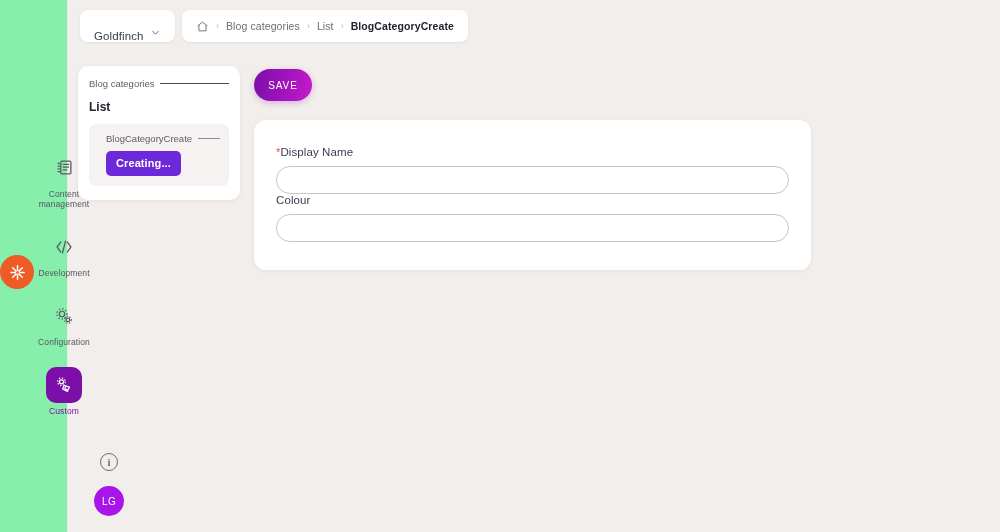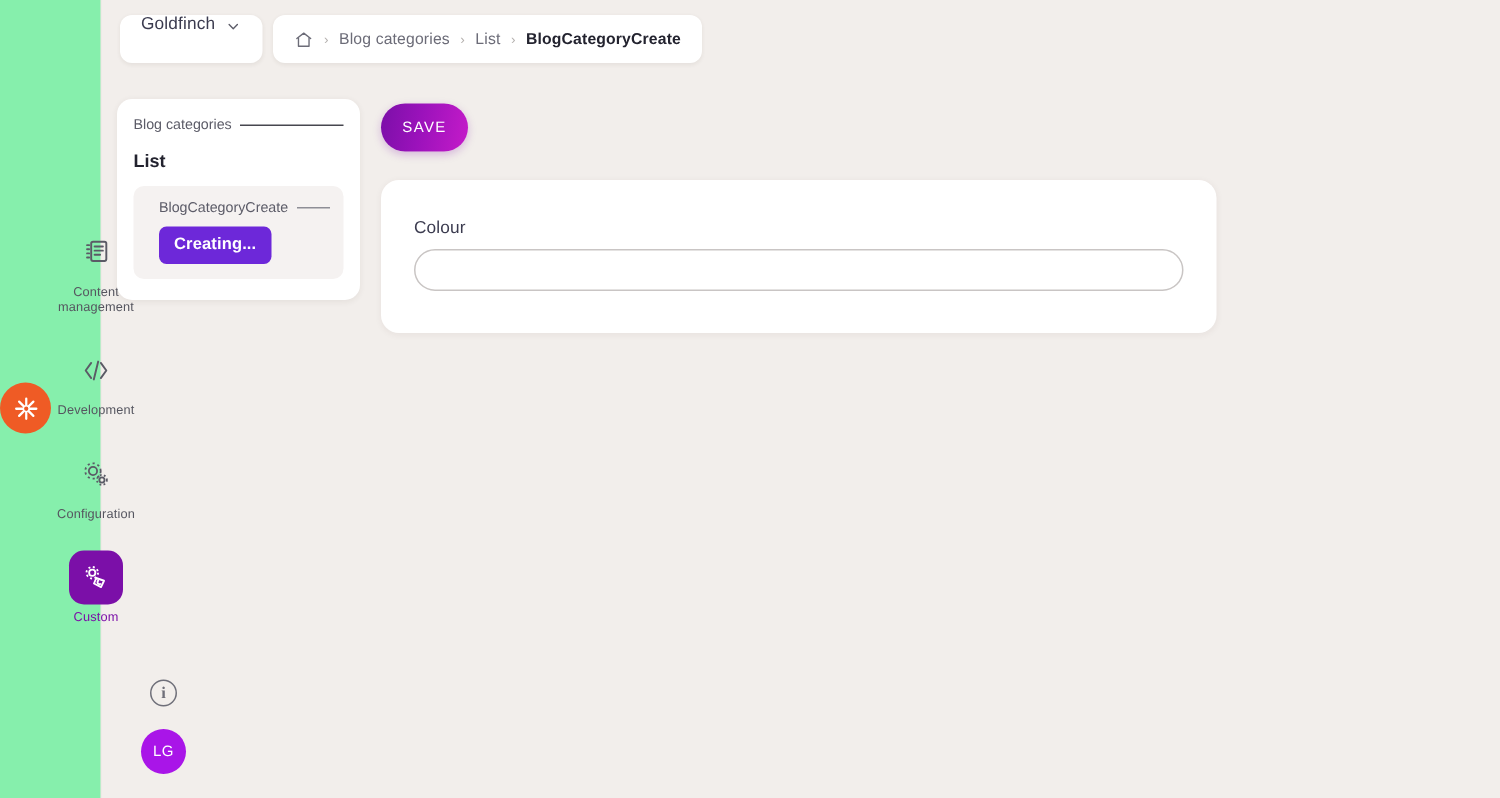--- a/index.html
+++ b/index.html
@@ -119,21 +119,21 @@
     height: 52px;
   }
   .tenant-pill {
     position: absolute;
     left: 12px; top: 10px;
     height: 32px;
     padding: 0 14px;
     background: #ffffff;
     border-radius: 8px;
     box-shadow: 0 1px 3px rgba(60,40,30,.07);
-    display: flex; align-items: flex-start; gap: 7px;
+    display: flex; align-items: flex-end; gap: 7px;
     cursor: pointer;
   }
   .tenant-name {
     font-size: 11.5px;
     color: #3b3b4f;
     letter-spacing: .1px;
   }
   .chev { display:block; }
 
   .crumbs {
@@ -384,20 +384,24 @@
       <button class="creating-btn">Creating...</button>
     </div>
   </aside>
 
   <main>
 
     <button class="save-btn">SAVE</button>
 
     <section class="form-card">
 
+      <div class="field">
+        <label class="field-label"><span class="req">*</span><span>Display Name</span></label>
+        <input class="text-input" type="text" placeholder="" style="">
+      </div>
 
       <div class="field">
         <label class="field-label"><span>Colour</span></label>
         <input class="text-input" type="text" placeholder="" style="">
       </div>
 
     </section>
   </main>
 
 </div>

